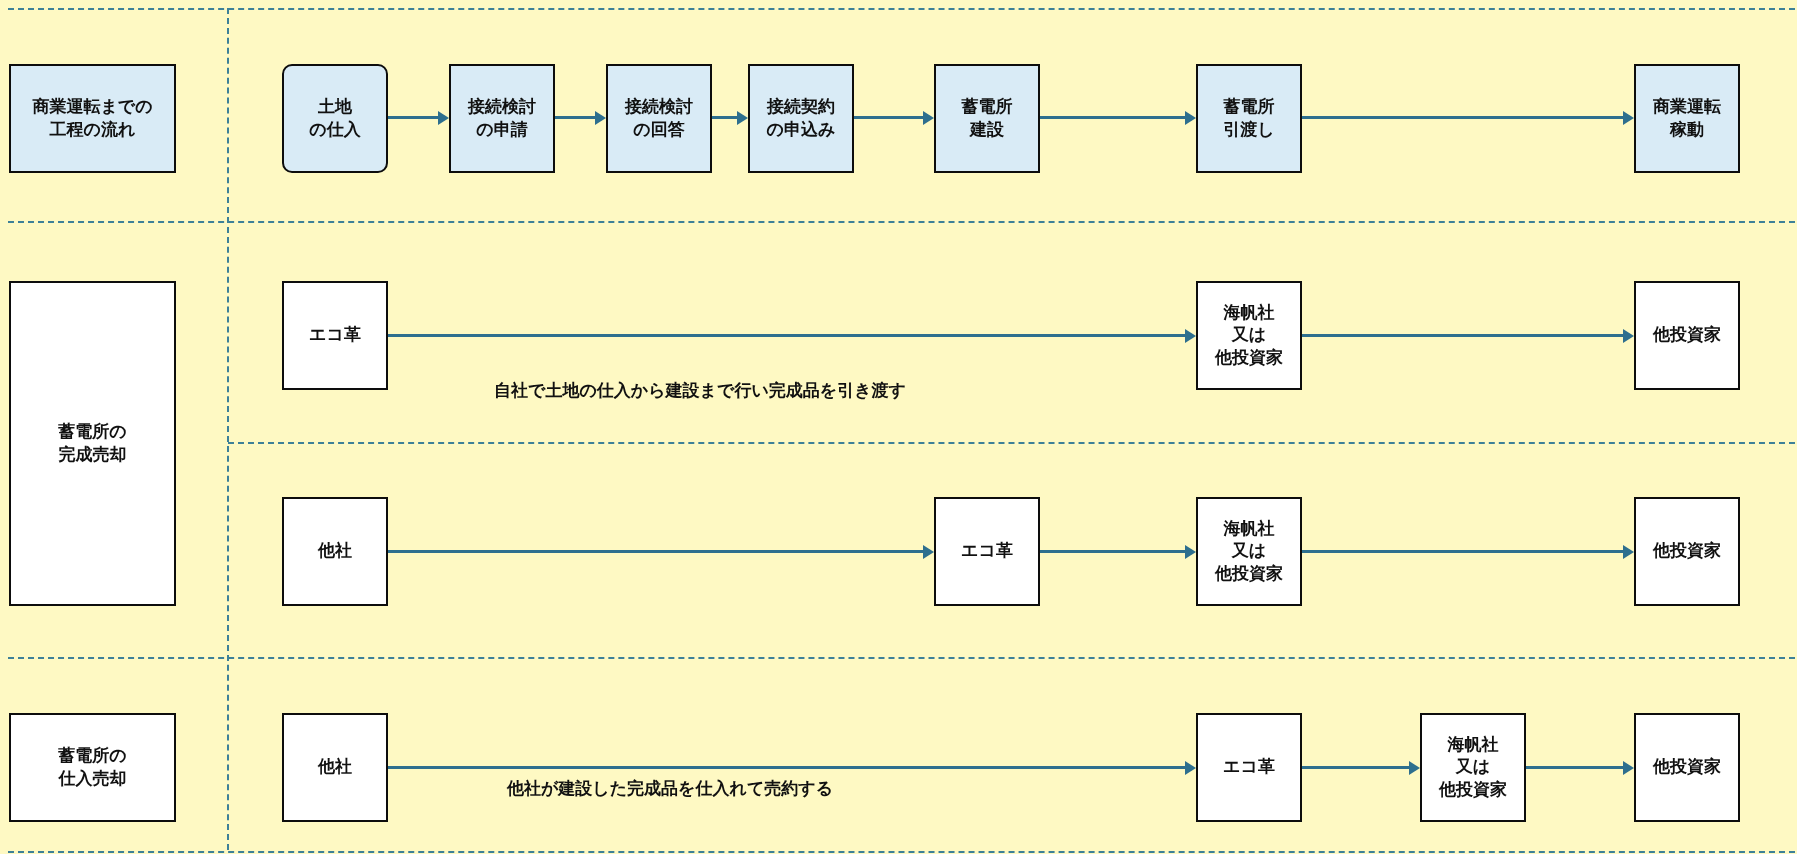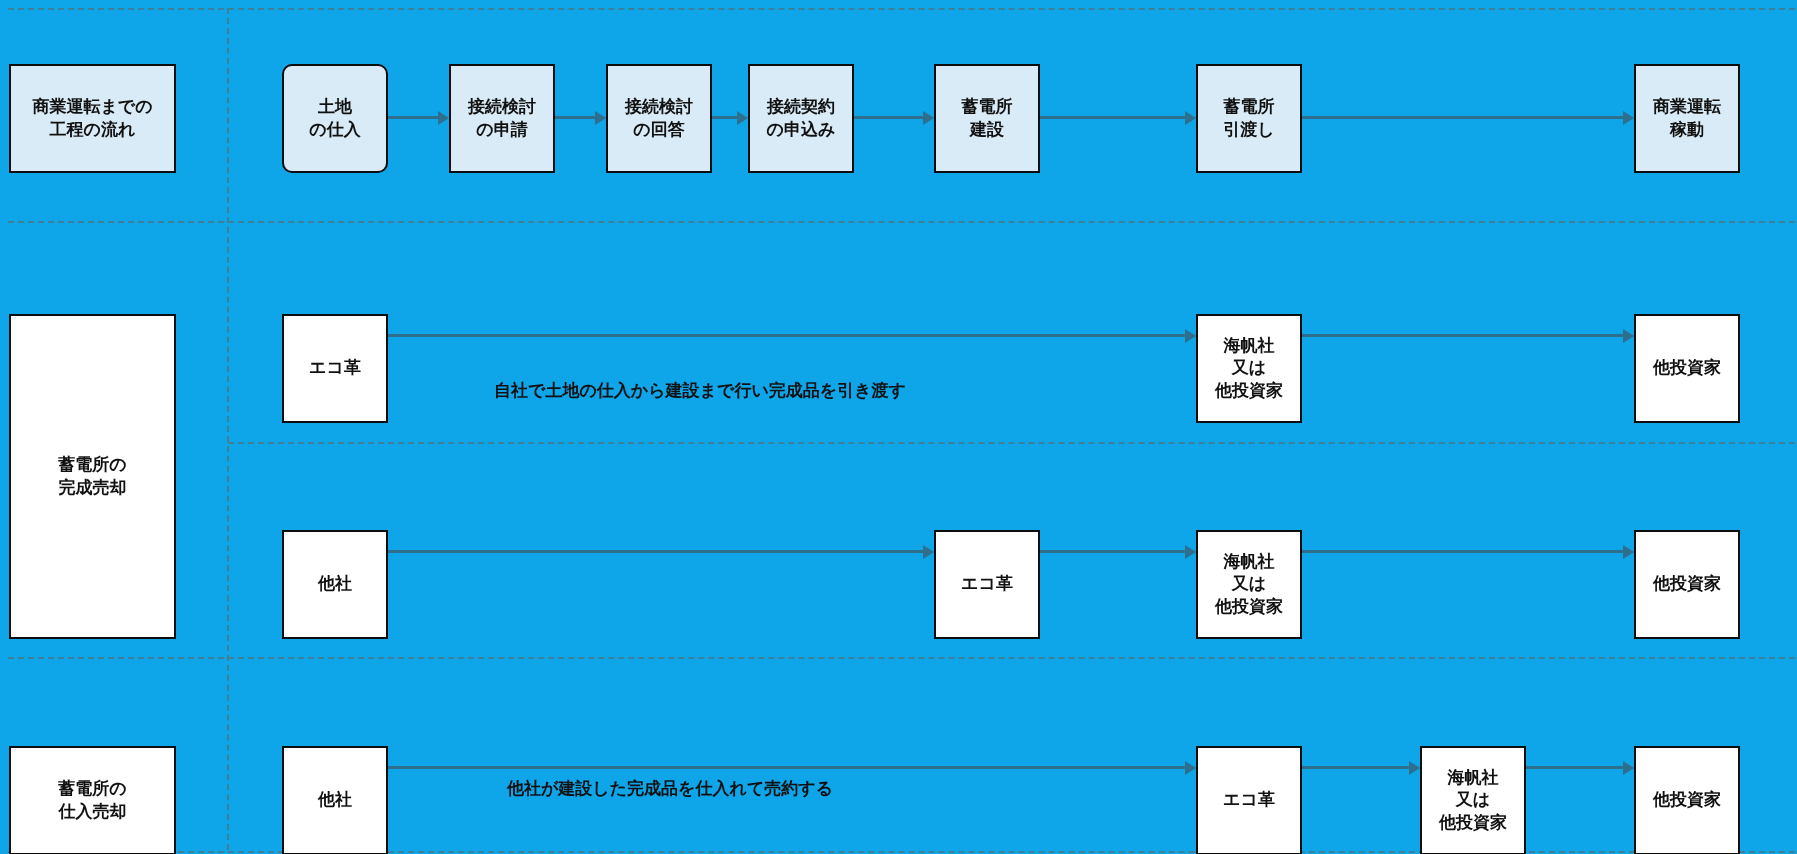--- a/index.html
+++ b/index.html
@@ -1,35 +1,35 @@
 <!DOCTYPE html>
 <html lang="ja"><head>
 <meta charset="utf-8">
 <title>Flow Diagram</title>
 <style>
   html,body{margin:0;padding:0;background:#ffffff;}
   #canvas{
     position:relative;
     width:1797px;height:854px;
-    background:#0ea5e9;
+    background:#fef9c3;
     font-family:"Liberation Sans","DejaVu Sans",sans-serif;
     color:#111111;
     overflow:hidden;
   }
   .box{
     position:absolute;
     border:2px solid #0d0d0d;
     box-sizing:border-box;
     display:flex;align-items:center;justify-content:center;
     text-align:center;
     font-size:17px;font-weight:bold;line-height:1.32;
     white-space:pre-line;
   }
   .blue{background:#D9EBF6;}
-  .white{background:#ffffff;margin-top:33px;}
+  .white{background:#ffffff;}
   .aline{position:absolute;height:3px;background:#2E6F8E;}
   .ahead{
     position:absolute;width:0;height:0;
     border-top:7px solid transparent;
     border-bottom:7px solid transparent;
     border-left:11px solid #2E6F8E;
   }
   .note{
     position:absolute;
     font-size:17px;font-weight:bold;

